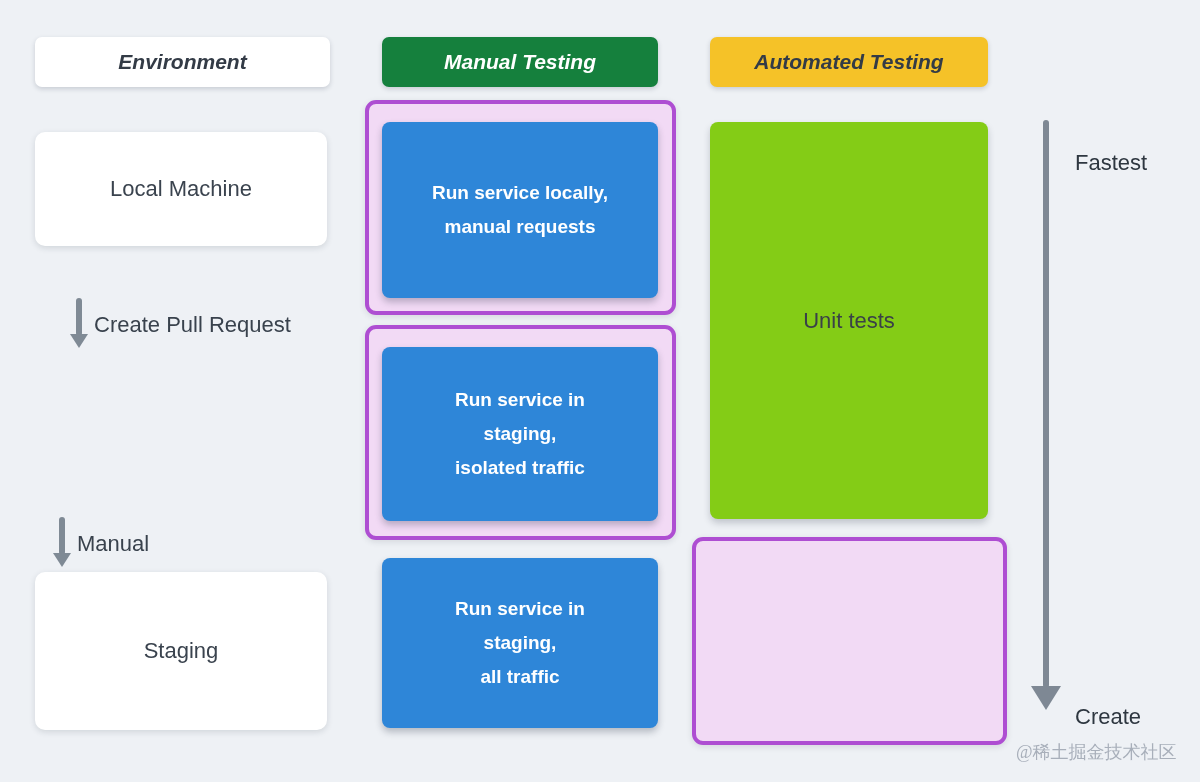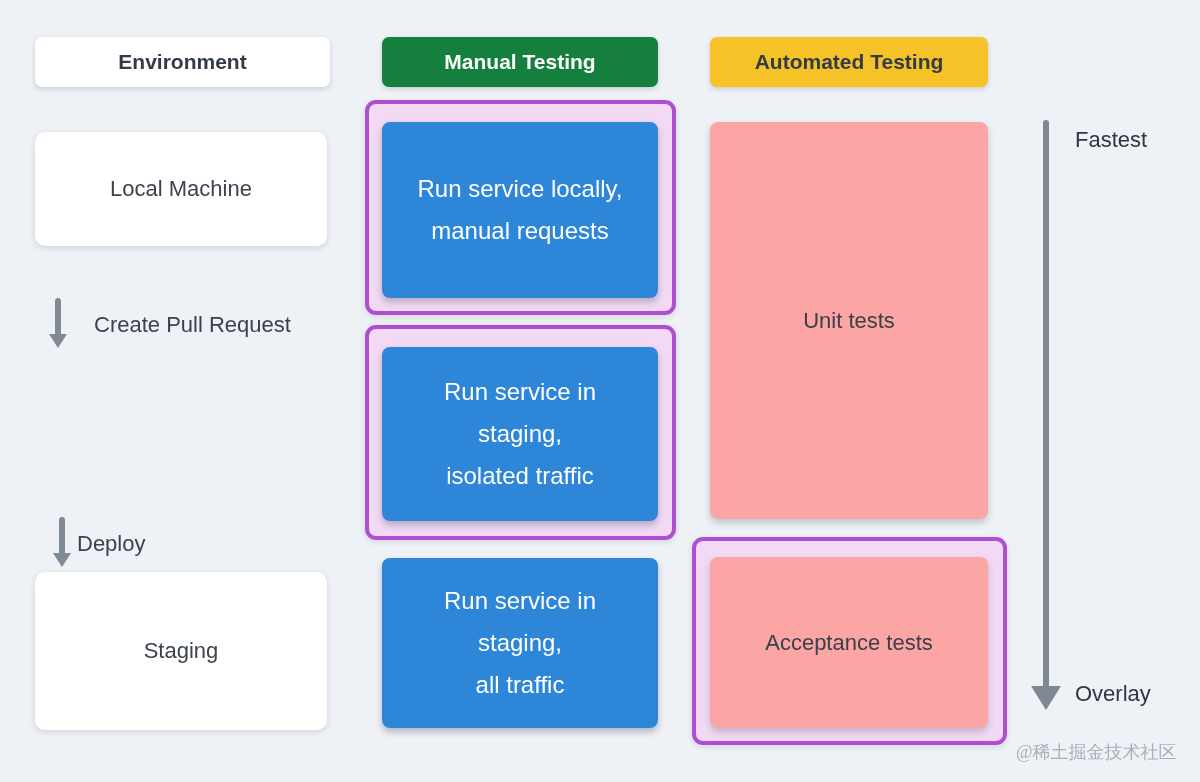--- a/index.html
+++ b/index.html
@@ -16,20 +16,21 @@
   .box{
     position:absolute;
     display:flex;align-items:center;justify-content:center;
     text-align:center;
     box-sizing:border-box;
   }
   .header{
     height:50px;border-radius:7px;
     font-size:21px;font-weight:700;
     box-shadow:0 2px 5px rgba(30,40,60,.18);
+    font-style:italic;
   }
   .header-env{left:35px;top:37px;width:295px;background:#ffffff;color:#333b46;}
   .header-manual{left:382px;top:37px;width:276px;background:#15803d;color:#ffffff;}
   .header-auto{left:710px;top:37px;width:278px;background:#f5c228;color:#333b46;}
 
   .env-node{
     left:35px;width:292px;background:#ffffff;border-radius:10px;
     color:#3a434e;font-size:22px;font-weight:500;
     box-shadow:0 2px 6px rgba(30,40,60,.14);
     line-height:34px;white-space:pre-line;
@@ -42,40 +43,40 @@
     position:absolute;box-sizing:border-box;
     border:4px solid #ae4ed2;background:#f2daf5;border-radius:11px;
     box-shadow:0 2px 6px rgba(30,40,60,.12);
   }
   .frame-1{left:365px;top:100px;width:311px;height:215px;}
   .frame-2{left:365px;top:325px;width:311px;height:215px;}
   .frame-3{left:692px;top:537px;width:315px;height:208px;}
 
   .blue-node{
     background:#2e86d8;color:#ffffff;border-radius:8px;
-    font-size:24px;font-weight:400;line-height:42px;
+    font-size:19px;font-weight:700;line-height:34px;
     box-shadow:0 4px 7px rgba(30,40,60,.28);
     white-space:pre-line;
   }
   .blue-1{left:382px;top:122px;width:276px;height:176px;}
   .blue-2{left:382px;top:347px;width:276px;height:174px;}
   .blue-3{left:382px;top:558px;width:276px;height:170px;}
 
   .yellow-node{
-    background:#fca5a5;color:#3a4148;border-radius:8px;
+    background:#84cc16;color:#3a4148;border-radius:8px;
     font-size:22px;font-weight:500;
     box-shadow:0 4px 7px rgba(30,40,60,.22);
   }
   .yellow-unit{left:710px;top:122px;width:278px;height:397px;}
   .yellow-acceptance{left:710px;top:557px;width:278px;height:171px;}
 
   .transition{
     position:absolute;display:flex;align-items:center;
   }
-  .trans-1{left:49px;top:298px;height:54px;gap:21px;}
+  .trans-1{left:70px;top:298px;height:54px;}
   .trans-2{left:53px;top:517px;height:54px;}
   .arrow-down{
     position:relative;width:18px;height:54px;flex:0 0 18px;
   }
   .arrow-down .stem{
     position:absolute;left:6px;top:0;width:6px;height:38px;
     background:#7f8a95;border-radius:3px;
   }
   .arrow-down .head{
     position:absolute;left:0;top:36px;width:0;height:0;
@@ -92,20 +93,21 @@
     background:#7e8894;border-radius:3px;
   }
   .speed-head{
     position:absolute;left:1031px;top:686px;width:0;height:0;
     border-left:15px solid transparent;border-right:15px solid transparent;
     border-top:24px solid #7e8894;
   }
   .speed-label{
     position:absolute;font-size:22px;font-weight:500;color:#2e3740;
     white-space:nowrap;
+    margin-top:23px;
   }
   .fastest{left:1075px;top:127px;}
   .slowest{left:1075px;top:681px;}
 
   .watermark{
     position:absolute;left:1016px;top:740px;
     font-size:18px;color:#a8afba;white-space:nowrap;font-family:Liberation Serif, serif;
   }
 </style>
 </head>
@@ -125,41 +127,40 @@
       <span class="stem"></span>
         <span class="head"></span>
     </span>
     <span class="trans-label">Create Pull Request</span>
   </div>
   <div class="transition trans-2">
     <span class="arrow-down">
       <span class="stem"></span>
         <span class="head"></span>
     </span>
-    <span class="trans-label">Deploy</span>
+    <span class="trans-label">Manual</span>
   </div>
 
   <div class="highlight-frame frame-1"></div>
   <div class="box blue-node blue-1">Run service locally,
 manual requests</div>
 
   <div class="highlight-frame frame-2"></div>
   <div class="box blue-node blue-2">Run service in
 staging,
 isolated traffic</div>
 
   <div class="box blue-node blue-3">Run service in
 staging,
 all traffic</div>
 
   <div class="box yellow-node yellow-unit">Unit tests</div>
 
   <div class="highlight-frame frame-3"></div>
-  <div class="box yellow-node yellow-acceptance">Acceptance tests</div>
 
   <div class="speed-line"></div>
   <div class="speed-head"></div>
   <div class="speed-label fastest">Fastest</div>
-  <div class="speed-label slowest">Overlay</div>
+  <div class="speed-label slowest">Create</div>
 
   <div class="watermark">@稀土掘金技术社区</div>
 
 </div>
 
 </body></html>

